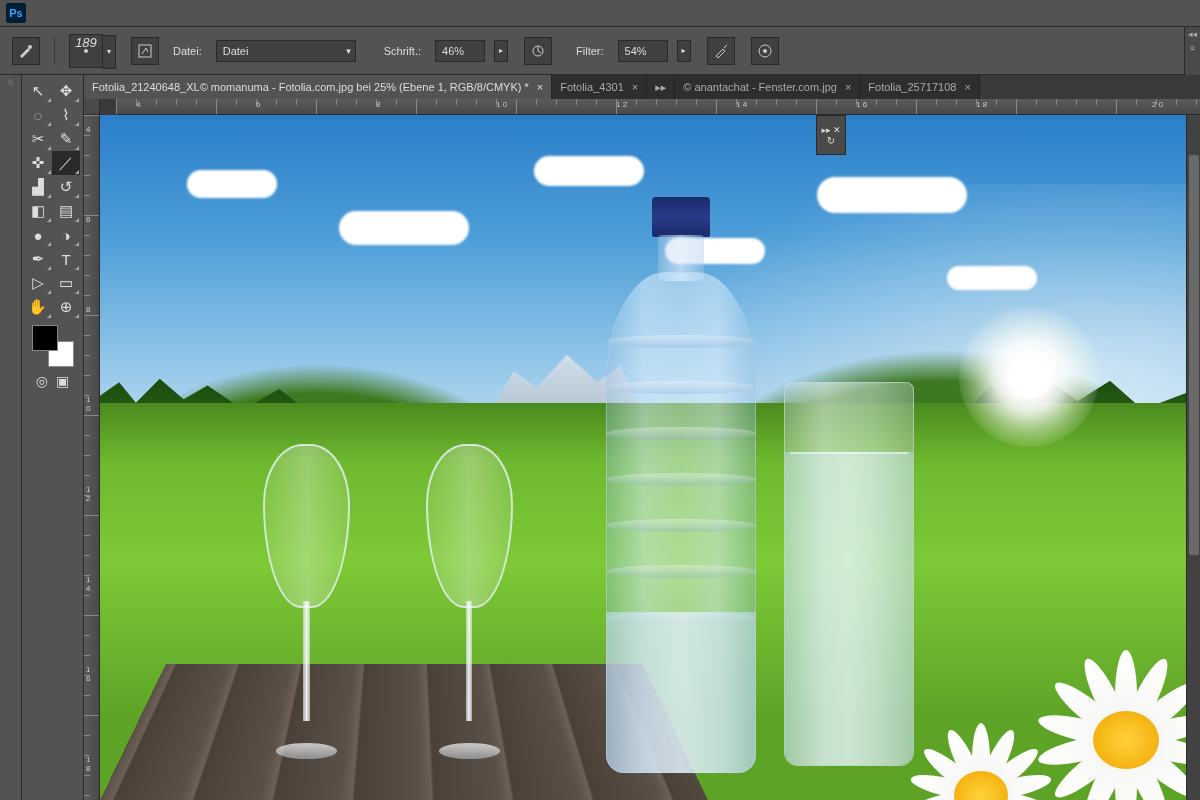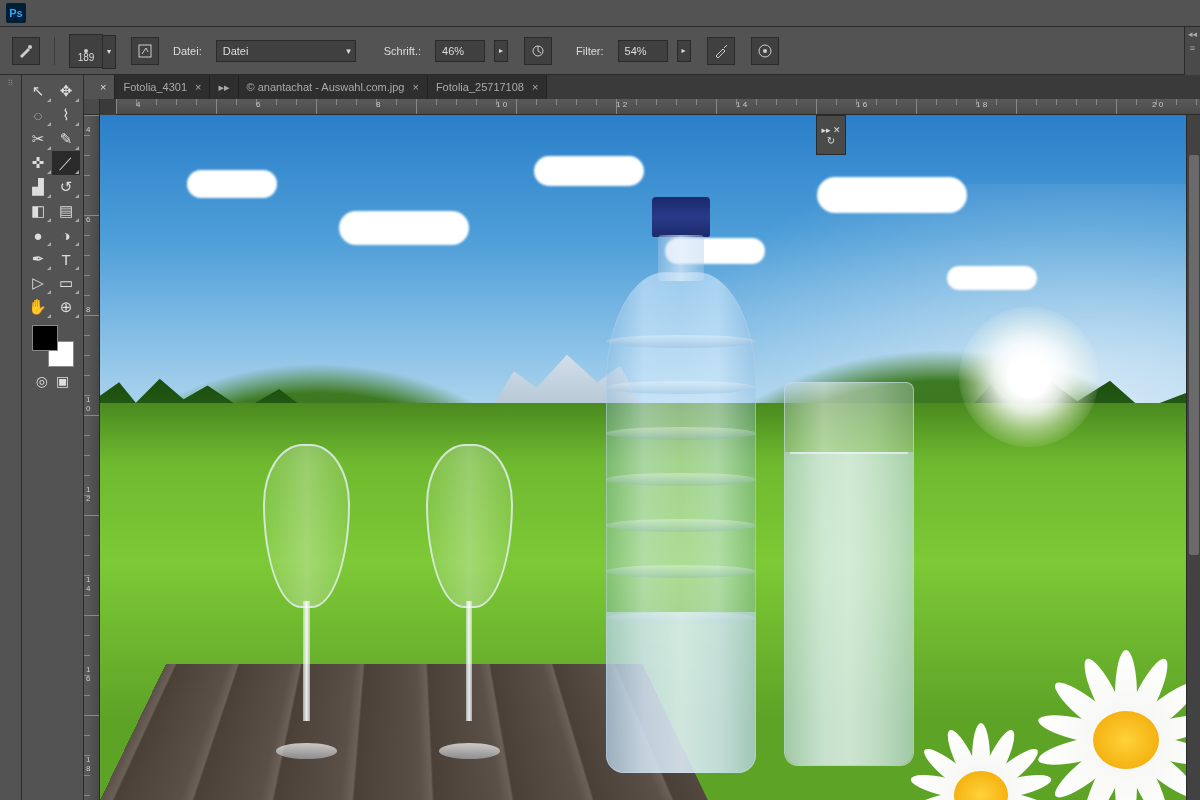--- a/index.html
+++ b/index.html
@@ -4,21 +4,21 @@
 <style>
 * { margin:0; padding:0; box-sizing:border-box; font-family:"Segoe UI",Tahoma,sans-serif; }
 body { background:#535353; color:#ddd; width:1200px; height:800px; overflow:hidden; position:relative; }
 .menubar { height:27px; background:#535353; display:flex; align-items:center; padding-left:6px; font-size:12px; border-bottom:1px solid #2a2a2a; }
 .ps-logo { width:20px; height:20px; background:#001e36; color:#31a8ff; font-weight:bold; font-size:11px; display:flex; align-items:center; justify-content:center; margin-right:10px; border-radius:2px; }
 .menubar .mi { padding:0 9px; height:100%; display:flex; align-items:center; cursor:default; }
 .optbar { height:48px; background:#535353; display:flex; align-items:center; padding-left:12px; font-size:11px; border-bottom:1px solid #2a2a2a; gap:10px; }
 .optbar .sep { width:1px; height:28px; background:#3a3a3a; margin:0 4px; }
 .brush-preview { width:34px; height:34px; background:#404040; border:1px solid #2a2a2a; display:flex; flex-direction:column; align-items:center; justify-content:center; font-size:10px; position:relative; }
 .brush-preview .dot { width:4px; height:4px; border-radius:50%; background:#ccc; }
-.brush-preview .sz { position:absolute; bottom:4px; font-size:10px; }
+.brush-preview .sz { position:absolute; bottom:17px; font-size:13px;font-style:italic; }
 .brush-preview .dd { position:absolute; right:-14px; top:0; width:14px; height:34px; background:#404040; border:1px solid #2a2a2a; display:flex; align-items:center; justify-content:center; font-size:8px; }
 .icon-btn { width:28px; height:28px; background:#404040; border:1px solid #2a2a2a; display:flex; align-items:center; justify-content:center; font-size:14px; }
 .lbl { margin:0 4px; }
 .select { background:#404040; border:1px solid #2a2a2a; height:22px; display:flex; align-items:center; padding:0 6px; min-width:140px; font-size:11px; position:relative; }
 .select.small { min-width:50px; }
 .select .arrow { position:absolute; right:4px; font-size:9px; }
 .bigarrow { width:14px; height:22px; background:#404040; border:1px solid #2a2a2a; display:flex; align-items:center; justify-content:center; font-size:8px; margin-left:-1px; }
 .main { display:flex; height:725px; }
 .toolcol { width:22px; background:#535353; border-right:1px solid #2a2a2a; display:flex; flex-direction:column; align-items:center; padding-top:4px; gap:4px; }
 .toolcol .handle { width:18px; height:8px; display:flex; align-items:center; justify-content:center; font-size:8px; color:#888; }
@@ -198,29 +198,30 @@
     </div>
     <div class="mini">
       <span>◎</span>
       <span>▣</span>
     </div>
   </div>
 
   <div class="docarea">
     <div class="tabs" id="tabs-slot">
         <div class="tab act">
+          <span>Fotolia_21240648_XL© momanuma - Fotolia.com.jpg bei 25% (Ebene 1, RGB/8/CMYK) *</span>
           <span class="x">×</span>
         </div>
         <div class="tab">
           <span>Fotolia_4301</span>
           <span class="x">×</span>
         </div>
         <div class="tab" style="min-width: 24px; justify-content: center;">▸▸</div>
         <div class="tab">
-          <span>© anantachat - Auswahl.com.jpg</span>
+          <span>© anantachat - Fenster.com.jpg</span>
           <span class="x">×</span>
         </div>
         <div class="tab">
           <span>Fotolia_25717108</span>
           <span class="x">×</span>
         </div>
       </div>
     <div style="display:flex">
       <div style="width:16px;height:16px;background:#4a4a4a;border-right:1px solid #2a2a2a;border-bottom:1px solid #2a2a2a"></div>
       <div class="ruler-h" id="rh" style="flex:1">

